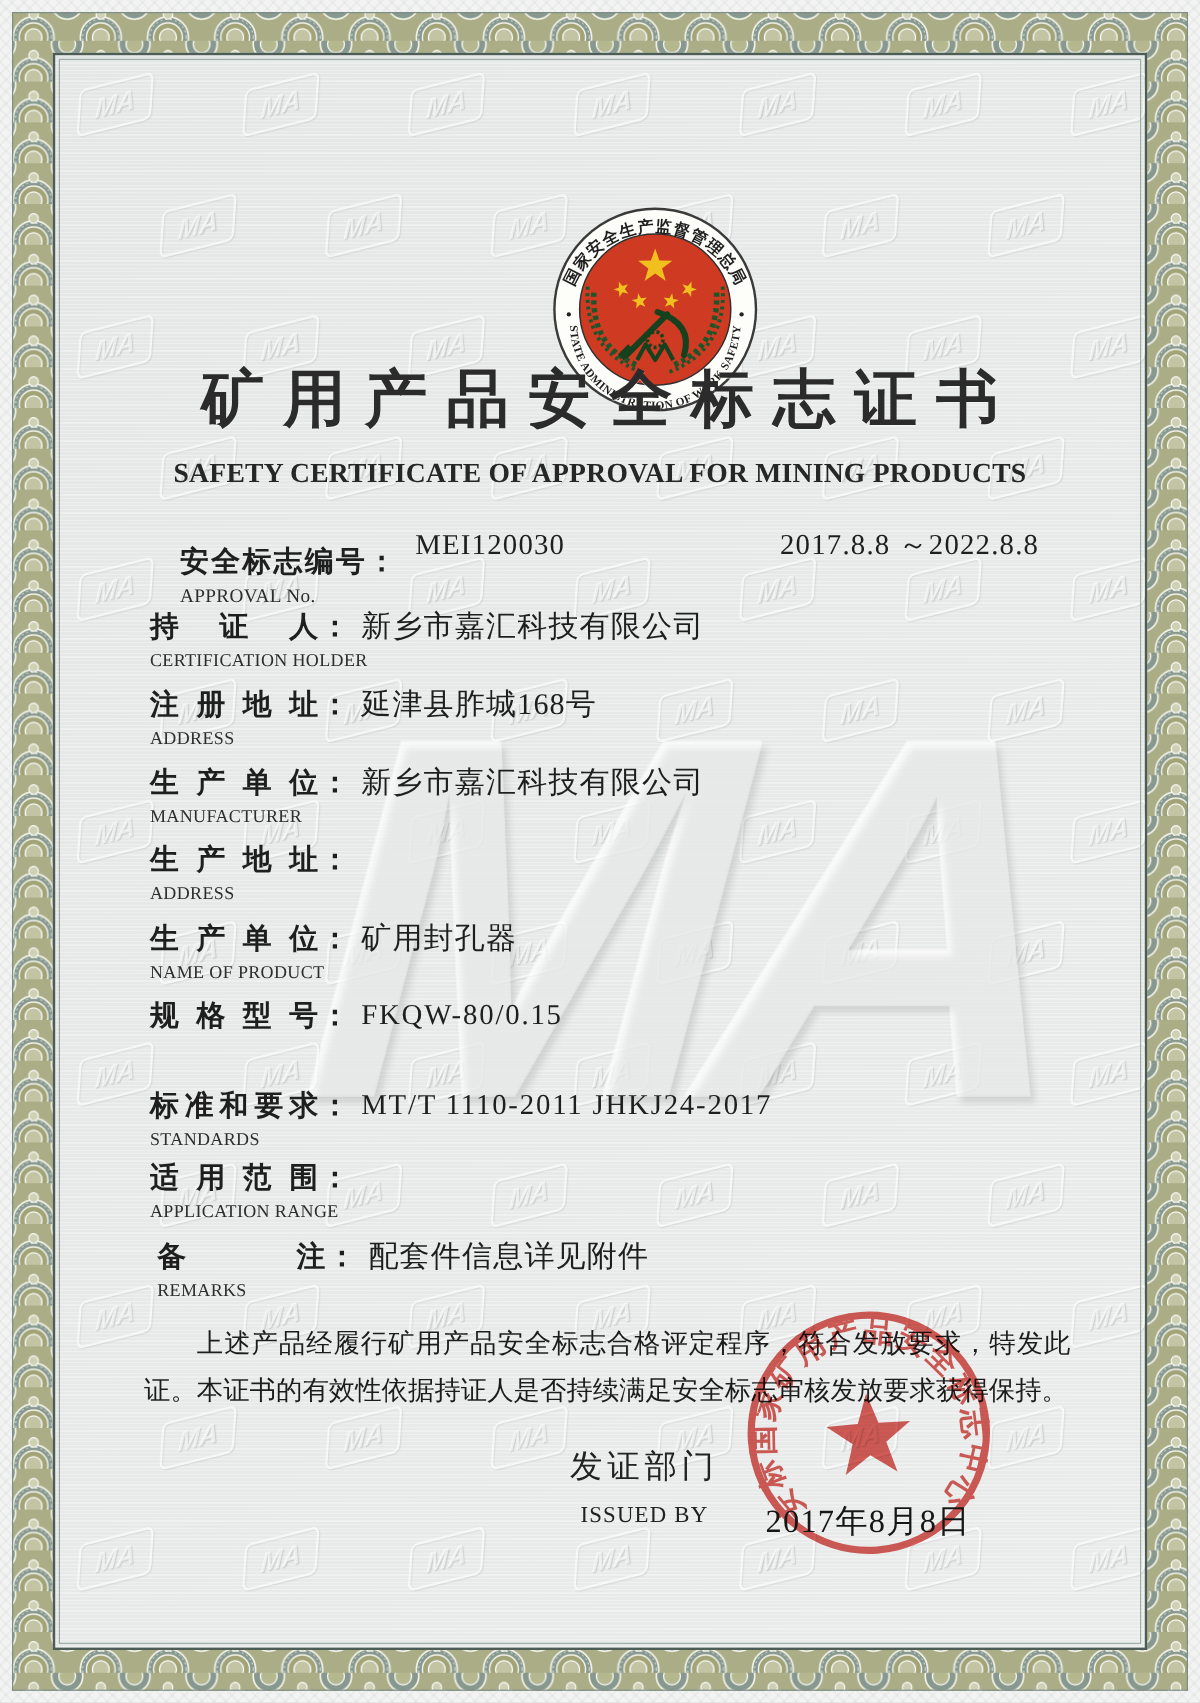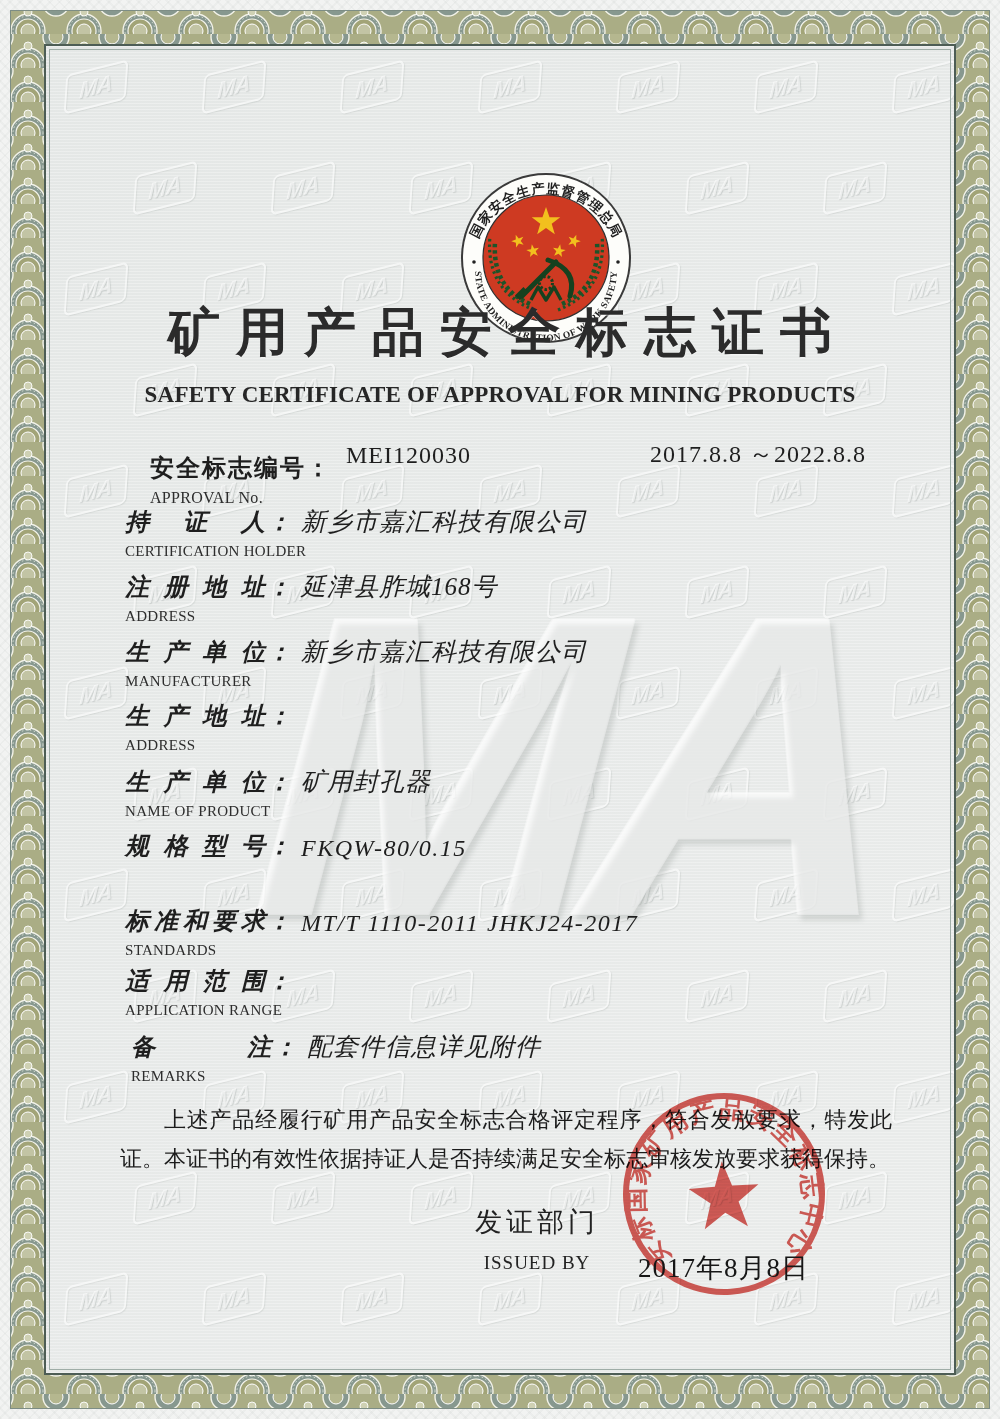--- a/index.html
+++ b/index.html
@@ -40,21 +40,21 @@
             text-shadow:0 1px 0 rgba(255,255,255,0.5);}
   .title-en{position:absolute;left:0;right:0;top:380px;text-align:center;z-index:2;
             font-size:23px;font-weight:bold;letter-spacing:0.2px;color:#262626;white-space:nowrap;}
   
   .r1{position:absolute;z-index:2;}
   .r1label{font-size:24px;font-weight:700;letter-spacing:2px;}
   .r1sub{font-size:16px;letter-spacing:0.3px;color:#2d2d2d;margin-top:5px;}
   .r1value{font-size:24px;letter-spacing:1px;}
   
   .field{position:absolute;left:123px;z-index:2;}
-  .fline{display:flex;align-items:flex-end;font-style:italic;}
+  .fline{display:flex;align-items:center;}
   .flabel{display:inline-block;width:140px;font-size:24px;font-weight:700;
           text-align:justify;text-align-last:justify;}
   .colon{font-size:24px;font-weight:700;margin:0 10px 0 2px;}
   .fvalue{font-size:25px;letter-spacing:1px;}
   .fvalue.code{font-size:24px;letter-spacing:1.5px;}
   .sub{font-size:15px;letter-spacing:0.3px;color:#2d2d2d;margin-top:5px;}
   
   .statement{position:absolute;left:118px;top:1098px;width:772px;z-index:2;
              font-size:22px;line-height:39px;text-align:justify;text-indent:2em;color:#1c1c1c;}
   

